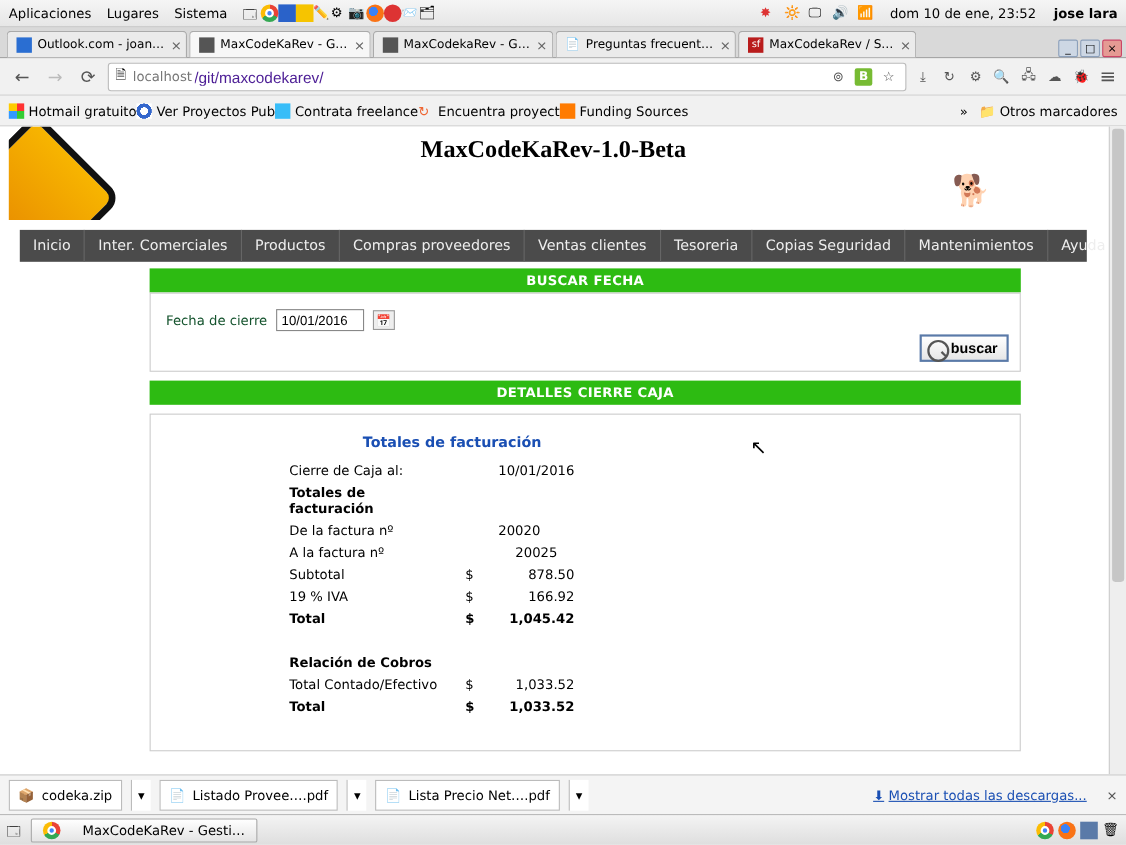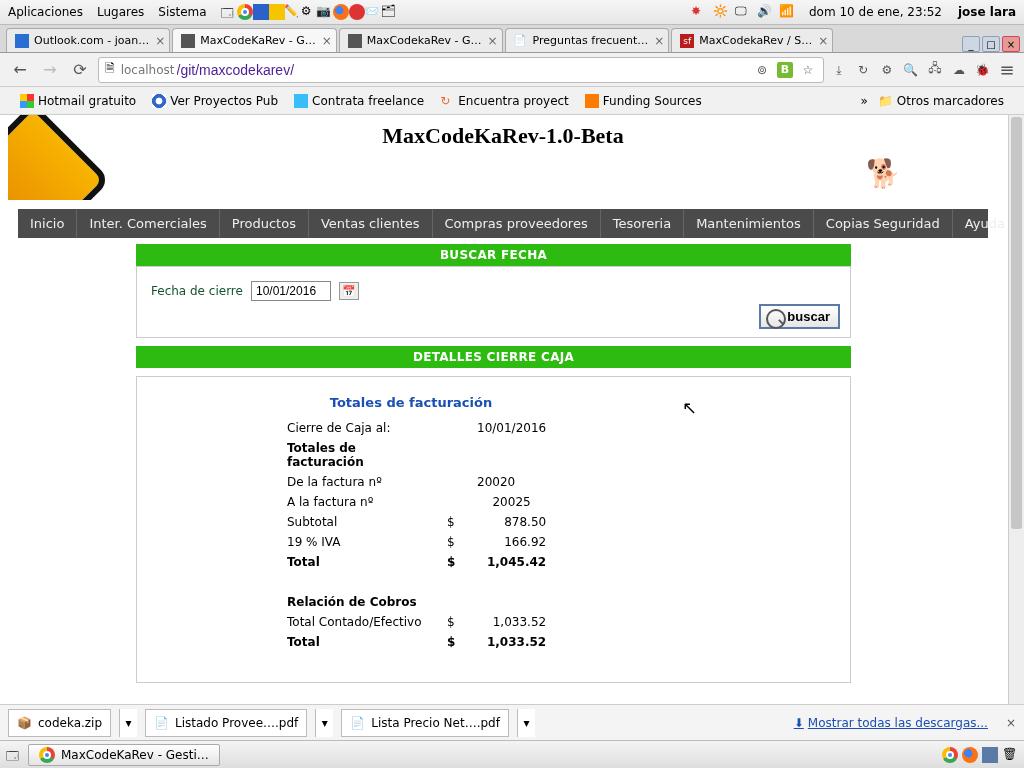--- a/index.html
+++ b/index.html
@@ -28,72 +28,72 @@
 .nav-btn { width: 24px; height: 24px; display:flex; align-items:center; justify-content:center; border-radius:3px; cursor:pointer; color:#555; font-size:16px;}
 .nav-btn.disabled { color:#bbb; cursor:default; }
 .addr { flex:1; display:flex; align-items:center; background:#fff; border:1px solid #bbb; border-radius:3px; height:26px; padding:0 6px; }
 .addr input { border:none; outline:none; flex:1; font-size:14px; color:#4c1d95; }
 .addr .proto { color:#777; margin-right:2px; }
 .addr-icons { display:flex; gap:6px; align-items:center; color:#555; }
 .tb-icon { width:18px; height:18px; display:inline-flex; align-items:center; justify-content:center; cursor:pointer; color:#555; }
 .hamburger { font-size:18px; }
 
 
-.bookmarks { background:#f1f1f1; height:28px; display:flex; align-items:center; padding:0 20px; gap:16px; border-bottom:1px solid #ccc; font-size:12px; }
+.bookmarks { background:#f1f1f1; height:28px; display:flex; align-items:center; padding:0 8px; gap:0; border-bottom:1px solid #ccc; font-size:12px; }
 .bm { display:flex; align-items:center; gap:4px; cursor:pointer; }
 .bm-ico { width:14px; height:14px; }
 .bookmarks .right { margin-left:auto; display:flex; align-items:center; gap:10px; }
 
 
 .viewport { position:absolute; top:115px; bottom:64px; left:0; right:0; background:#fff; overflow:auto; }
 .page { width:1006px; position:relative; }
 .page-title { font-family: Georgia, "Times New Roman", serif; font-weight:bold; font-size:22px; text-align:center; padding:8px 0 2px; }
 .logo-corner { position:absolute; left:8px; top:0; width:120px; height:85px; overflow:hidden; }
 .logo-shape { width:110px; height:110px; background:linear-gradient(#f7b500,#e88b00); transform:rotate(45deg); border:6px solid #111; border-radius:14px; position:absolute; top:10px; left:-30px; }
 .dog { position:absolute; right:105px; top:42px; font-size:28px; }
 
 
 .app-nav { background:#4b4b4b; display:flex; margin:58px 18px 6px 18px; }
 .app-nav .item { color:#eee; padding:7px 12px; font-size:13px; border-right:1px solid #666; cursor:pointer; white-space:nowrap; }
 
-.content { width:715px; margin:6px 0 0 136px; }
+.content { width:792px; margin:6px 0 0 136px; }
 .green-bar { background:#2dbb12; color:#fff; font-weight:bold; text-align:center; padding:4px 0; font-size:12px; letter-spacing:.3px; }
 .form-box { border:1px solid #ccc; background:#fff; padding:14px 14px 10px; position:relative; }
 .form-row { display:flex; align-items:center; }
 .form-label { width:100px; font-size:12px; color:#14532d; }
 .form-input { border:1px solid #888; padding:2px 4px; width:80px; font-size:12px; }
 .cal-btn { width:20px; height:18px; border:1px solid #999; background:#eee; margin-left:8px; display:flex; align-items:center; justify-content:center; font-size:11px; cursor:pointer; }
 .buscar-btn { position:absolute; right:10px; bottom:8px; border:2px solid #5a7aa8; background:linear-gradient(#fff,#e6e6e6); padding:3px 8px 3px 26px; font-weight:bold; font-size:13px; cursor:pointer; }
 .buscar-btn::before { content:""; position:absolute; left:5px; top:3px; width:16px; height:16px; border:2px solid #555; border-radius:50%; }
 .buscar-btn::after { content:""; position:absolute; left:17px; top:15px; width:6px; height:2px; background:#555; transform:rotate(45deg); }
 
 .details-box { border:1px solid #ccc; background:#fff; padding:18px 24px 30px; margin-top:8px; }
 .sec-title { color:#1a4fb3; font-weight:bold; text-align:center; font-size:13px; margin-bottom:8px; margin-left:120px; width:260px; }
-.det-table { margin-left:120px; font-size:12px; border-collapse:collapse; }
+.det-table { margin-left:96px; font-size:12px; border-collapse:collapse; }
 .det-table td { padding:3px 6px; vertical-align:top; }
 .det-table .lbl { width:160px; }
 .det-table .cur { width:30px; }
 .det-table .val { width:70px; text-align:right; }
 .det-table .bold td { font-weight:bold; }
 .spacer-row td { height:20px; }
 
 
 .vscroll { position:absolute; right:0; top:115px; bottom:64px; width:16px; background:#eee; border-left:1px solid #ccc; }
 .vscroll .thumb { position:absolute; left:2px; right:2px; top:2px; height:70%; background:#c6c6c6; border-radius:3px; }
 
 
 .downloads { position:absolute; left:0; right:0; bottom:28px; height:36px; background:#f4f4f4; border-top:1px solid #ccc; display:flex; align-items:center; padding:0 8px; gap:8px; font-size:12px; }
 .dl-item { border:1px solid #bbb; background:#fff; height:28px; display:flex; align-items:center; padding:0 8px; gap:6px; cursor:pointer; }
 .dl-chev { border-left:1px solid #bbb; width:18px; height:28px; display:flex; align-items:center; justify-content:center; background:#fff; cursor:pointer; }
 .downloads .show-all { margin-left:auto; color:#1a4fb3; text-decoration:underline; cursor:pointer; display:flex; align-items:center; gap:4px; }
 .downloads .x { margin-left:10px; cursor:pointer; color:#555; }
 
 
 .os-taskbar { position:absolute; left:0; right:0; bottom:0; height:28px; background:linear-gradient(#f4f4f4,#dedede); border-top:1px solid #bbb; display:flex; align-items:center; padding:0 6px; gap:6px; font-size:12px; }
-.task-btn { background:linear-gradient(#fff,#e4e4e4); border:1px solid #aaa; height:22px; padding:0 10px; display:flex; align-items:center; gap:6px; cursor:pointer; border-radius:2px; }
+.task-btn { background:linear-gradient(#fff,#e4e4e4); border:1px solid #aaa; height:22px; padding:0 10px; display:flex; align-items:center; gap:20px; cursor:pointer; border-radius:2px; }
 .os-taskbar .tray2 { margin-left:auto; display:flex; gap:4px; }
 .small-ico { width:16px; height:16px; display:inline-block; }
 
 .favgrid { background:conic-gradient(#f33 0 25%, #3c3 0 50%, #39f 0 75%, #fc0 0); }
 .favblue { background:#2a6ed2; }
 .favcyan { background:#38bdf8; }
 .favorange { background:#ff7b00; }
 .favdonut { background:radial-gradient(circle,#fff 35%,#36c 36% 70%,#fff 71%); }
 .favhorse { background:#555; }
 .chrome-ico { background:conic-gradient(#ea4335 0 33%,#34a853 0 66%,#fbbc05 0); border-radius:50%; position:relative; }
@@ -222,25 +222,25 @@
     <div class="logo-corner">
         <div class="logo-shape"></div>
       </div>
     <div class="page-title">MaxCodeKaRev-1.0-Beta</div>
     <div class="dog">🐕</div>
 
     <div class="app-nav">
       <div class="item">Inicio</div>
       <div class="item">Inter. Comerciales</div>
       <div class="item">Productos</div>
+      <div class="item">Compras proveedores</div>
       <div class="item">Ventas clientes</div>
-      <div class="item">Compras proveedores</div>
       <div class="item">Tesoreria</div>
+      <div class="item">Copias Seguridad</div>
       <div class="item">Mantenimientos</div>
-      <div class="item">Copias Seguridad</div>
       <div class="item">Ayuda</div>
     </div>
 
     <div class="content">
       <div class="green-bar">BUSCAR FECHA</div>
       <div class="form-box">
         <div class="form-row">
           <div class="form-label">Fecha de cierre</div>
           <input class="form-input" value="10/01/2016" style="">
           <div class="cal-btn">📅</div>

